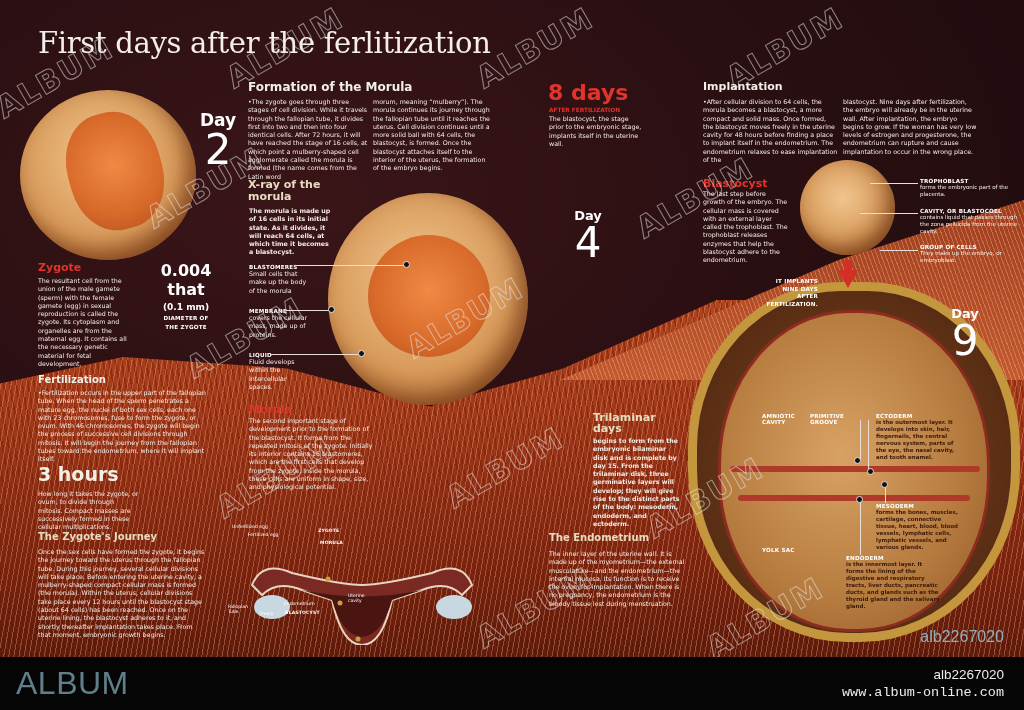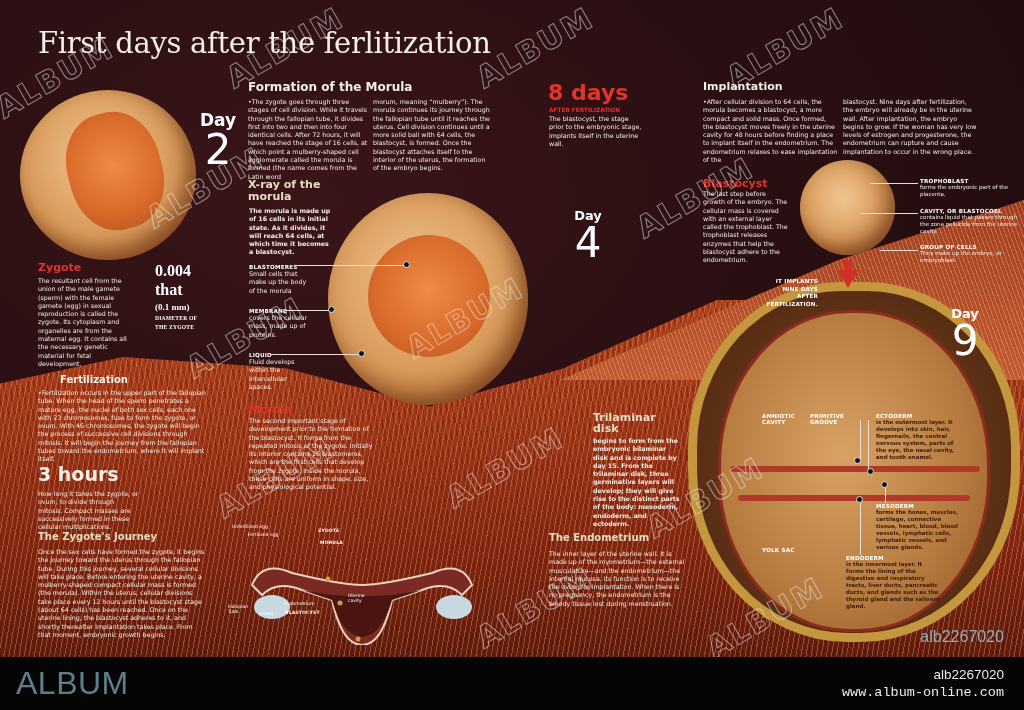--- a/index.html
+++ b/index.html
@@ -108,21 +108,21 @@
   <div class="abs h-red" style="left:548px;top:80px;font-size:22px;">8 days</div>
   <div class="abs" style="left:549px;top:107px;font-size:5.8px;font-weight:bold;color:#e0342c;">AFTER FERTILIZATION</div>
   <div class="abs p" style="left:549px;top:115px;width:95px;">The blastocyst, the stage prior to the embryonic stage, implants itself in the uterine wall.</div>
 
   <div class="abs h" style="left:703px;top:80px;font-size:11px;">Implantation</div>
   <div class="abs p" style="left:703px;top:98px;width:135px;">•After cellular division to 64 cells, the morula becomes a blastocyst, a more compact and solid mass. Once formed, the blastocyst moves freely in the uterine cavity for 48 hours before finding a place to implant itself in the endometrium. The endometrium relaxes to ease implantation of the</div>
   <div class="abs p" style="left:843px;top:98px;width:135px;">blastocyst. Nine days after fertilization, the embryo will already be in the uterine wall. After implantation, the embryo begins to grow. If the woman has very low levels of estrogen and progesterone, the endometrium can rupture and cause implantation to occur in the wrong place.</div>
 
   <div class="abs h-red" style="left:38px;top:261px;font-size:11px;">Zygote</div>
   <div class="abs p" style="left:38px;top:277px;width:90px;">The resultant cell from the union of the male gamete (sperm) with the female gamete (egg) in sexual reproduction is called the zygote. Its cytoplasm and organelles are from the maternal egg. It contains all the necessary genetic material for fetal development.</div>
-  <div class="abs" style="left:155px;top:262px;width:62px;font-family:Liberation Serif, serif;">
+  <div class="abs" style="left:155px;top:262px;width:62px;text-align:center;">
     <div style="font-size:16px;font-weight:bold;line-height:18px;">0.004</div>
     <div style="font-size:16px;font-weight:bold;line-height:20px;">that</div>
     <div style="font-size:9px;font-weight:bold;margin-top:2px;">(0.1 mm)</div>
     <div class="lbl" style="margin-top:3px;">DIAMETER OF</div>
     <div class="lbl" style="margin-top:3px;">THE ZYGOTE</div>
   </div>
 
   <div class="abs h-cream" style="left:248px;top:179px;font-size:11px;line-height:12px;">
     <div>X-ray of the</div>
     <div>morula</div>
@@ -168,21 +168,21 @@
   </div>
   <div class="abs" style="left:920px;top:208px;width:100px;">
     <div class="lbl">CAVITY, OR BLASTOCOEL</div>
     <div class="p" style="font-size:5.5px;line-height:7px;">contains liquid that passes through the zona pellucida from the uterine cavity.</div>
   </div>
   <div class="abs" style="left:920px;top:244px;width:100px;">
     <div class="lbl">GROUP OF CELLS</div>
     <div class="p" style="font-size:5.5px;line-height:7px;">They make up the embryo, or embryoblast.</div>
   </div>
 
-  <div class="abs h" style="left:38px;top:374px;font-size:10px;padding-left:22px;">Fertilization</div>
+  <div class="abs h" style="left:38px;top:374px;font-size:10px;">Fertilization</div>
   <div class="abs p" style="left:38px;top:389px;width:168px;">•Fertilization occurs in the upper part of the fallopian tube. When the head of the sperm penetrates a mature egg, the nuclei of both sex cells, each one with 23 chromosomes, fuse to form the zygote, or ovum. With 46 chromosomes, the zygote will begin the process of successive cell divisions through mitosis. It will begin the journey from the fallopian tubes toward the endometrium, where it will implant itself.</div>
 
   <div class="abs h" style="left:38px;top:463px;font-size:19px;">3 hours</div>
   <div class="abs p" style="left:38px;top:490px;width:102px;">How long it takes the zygote, or ovum, to divide through mitosis. Compact masses are successively formed in these cellular multiplications.</div>
 
   <div class="abs h-cream" style="left:38px;top:531px;font-size:10px;">The Zygote's Journey</div>
   <div class="abs p" style="left:38px;top:548px;width:168px;">Once the sex cells have formed the zygote, it begins the journey toward the uterus through the fallopian tube. During this journey, several cellular divisions will take place. Before entering the uterine cavity, a mulberry-shaped compact cellular mass is formed (the morula). Within the uterus, cellular divisions take place every 12 hours until the blastocyst stage (about 64 cells) has been reached. Once on the uterine lining, the blastocyst adheres to it, and shortly thereafter implantation takes place. From that moment, embryonic growth begins.</div>
 
   <div class="abs h-red" style="left:249px;top:403px;font-size:11px;">Morula</div>
   <div class="abs p" style="left:249px;top:417px;width:130px;">The second important stage of development prior to the formation of the blastocyst. It forms from the repeated mitosis of the zygote. Initially its interior contains 16 blastomeres, which are the first cells that develop from the zygote. Inside the morula, these cells are uniform in shape, size, and physiological potential.</div>
@@ -201,21 +201,21 @@
   <div class="abs lbl" style="left:318px;top:528px;font-size:4.5px;">ZYGOTE</div>
   <div class="abs lbl" style="left:320px;top:540px;font-size:4.5px;">MORULA</div>
   <div class="abs" style="left:228px;top:604px;font-size:4.5px;width:18px;">Fallopian Tube</div>
   <div class="abs" style="left:260px;top:611px;font-size:4.5px;">Ovary</div>
   <div class="abs" style="left:284px;top:601px;font-size:4.5px;">Endometrium</div>
   <div class="abs lbl" style="left:285px;top:610px;font-size:4.5px;">BLASTOCYST</div>
   <div class="abs" style="left:348px;top:593px;font-size:4.5px;width:20px;">Uterine cavity</div>
 
   <div class="abs h-cream" style="left:593px;top:412px;font-size:11px;line-height:11px;">
     <div>Trilaminar</div>
-    <div>disk</div>
+    <div>days</div>
   </div>
   <div class="abs p" style="left:593px;top:437px;width:88px;font-weight:bold;">begins to form from the embryonic bilaminar disk and is complete by day 15. From the trilaminar disk, three germinative layers will develop; they will give rise to the distinct parts of the body: mesoderm, endoderm, and ectoderm.</div>
 
   <div class="abs h-cream" style="left:549px;top:532px;font-size:10px;">The Endometrium</div>
   <div class="abs p" style="left:549px;top:550px;width:140px;">The inner layer of the uterine wall. It is made up of the myometrium—the external musculature—and the endometrium—the internal mucosa. Its function is to receive the ovum for implantation. When there is no pregnancy, the endometrium is the bloody tissue lost during menstruation.</div>
 
   <div class="abs xsec"></div>
   <div class="abs xsec-inner"></div>
   <div class="band" style="top:466px;"></div>
   <div class="band" style="top:495px;left:738px;width:232px;"></div>

